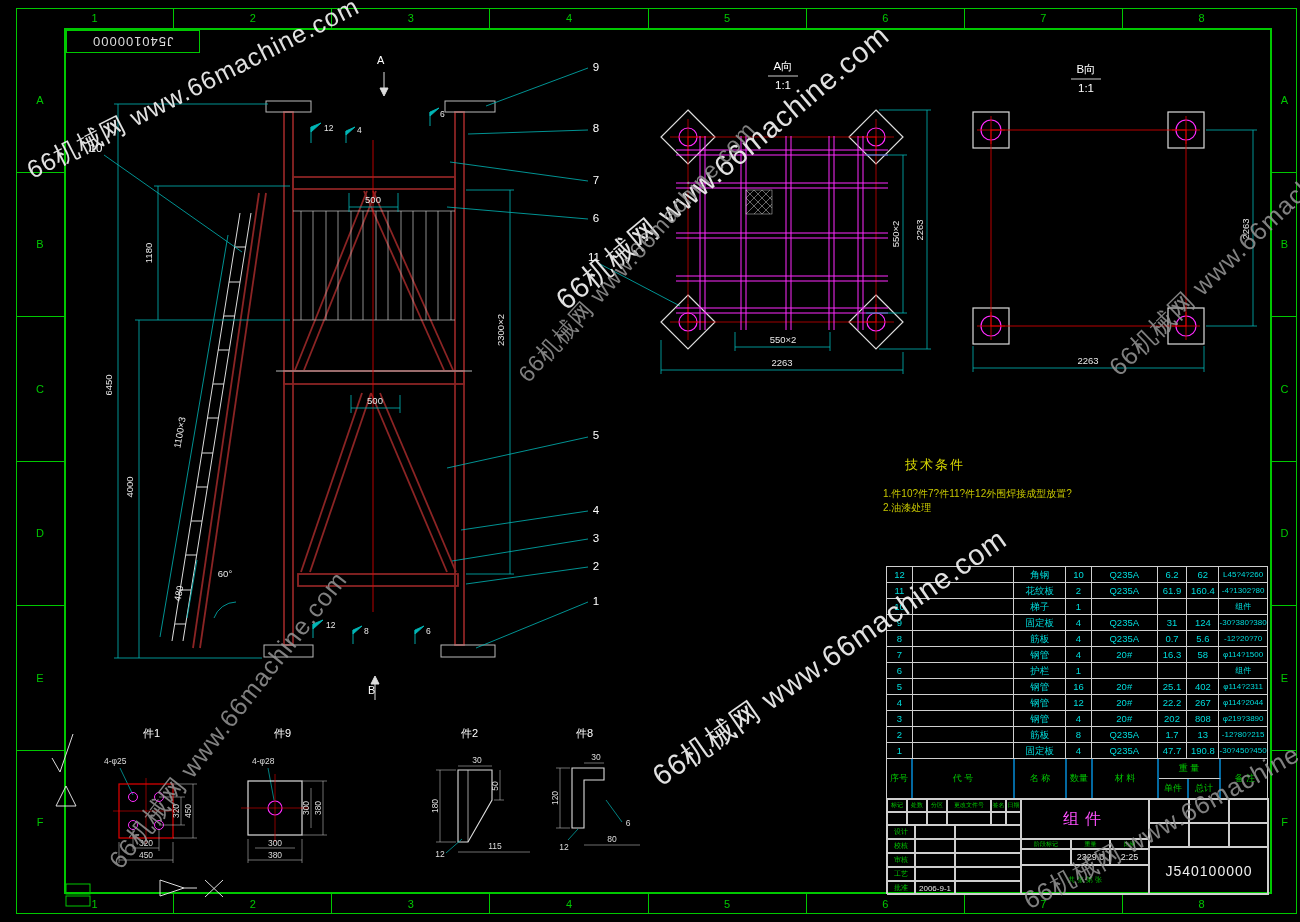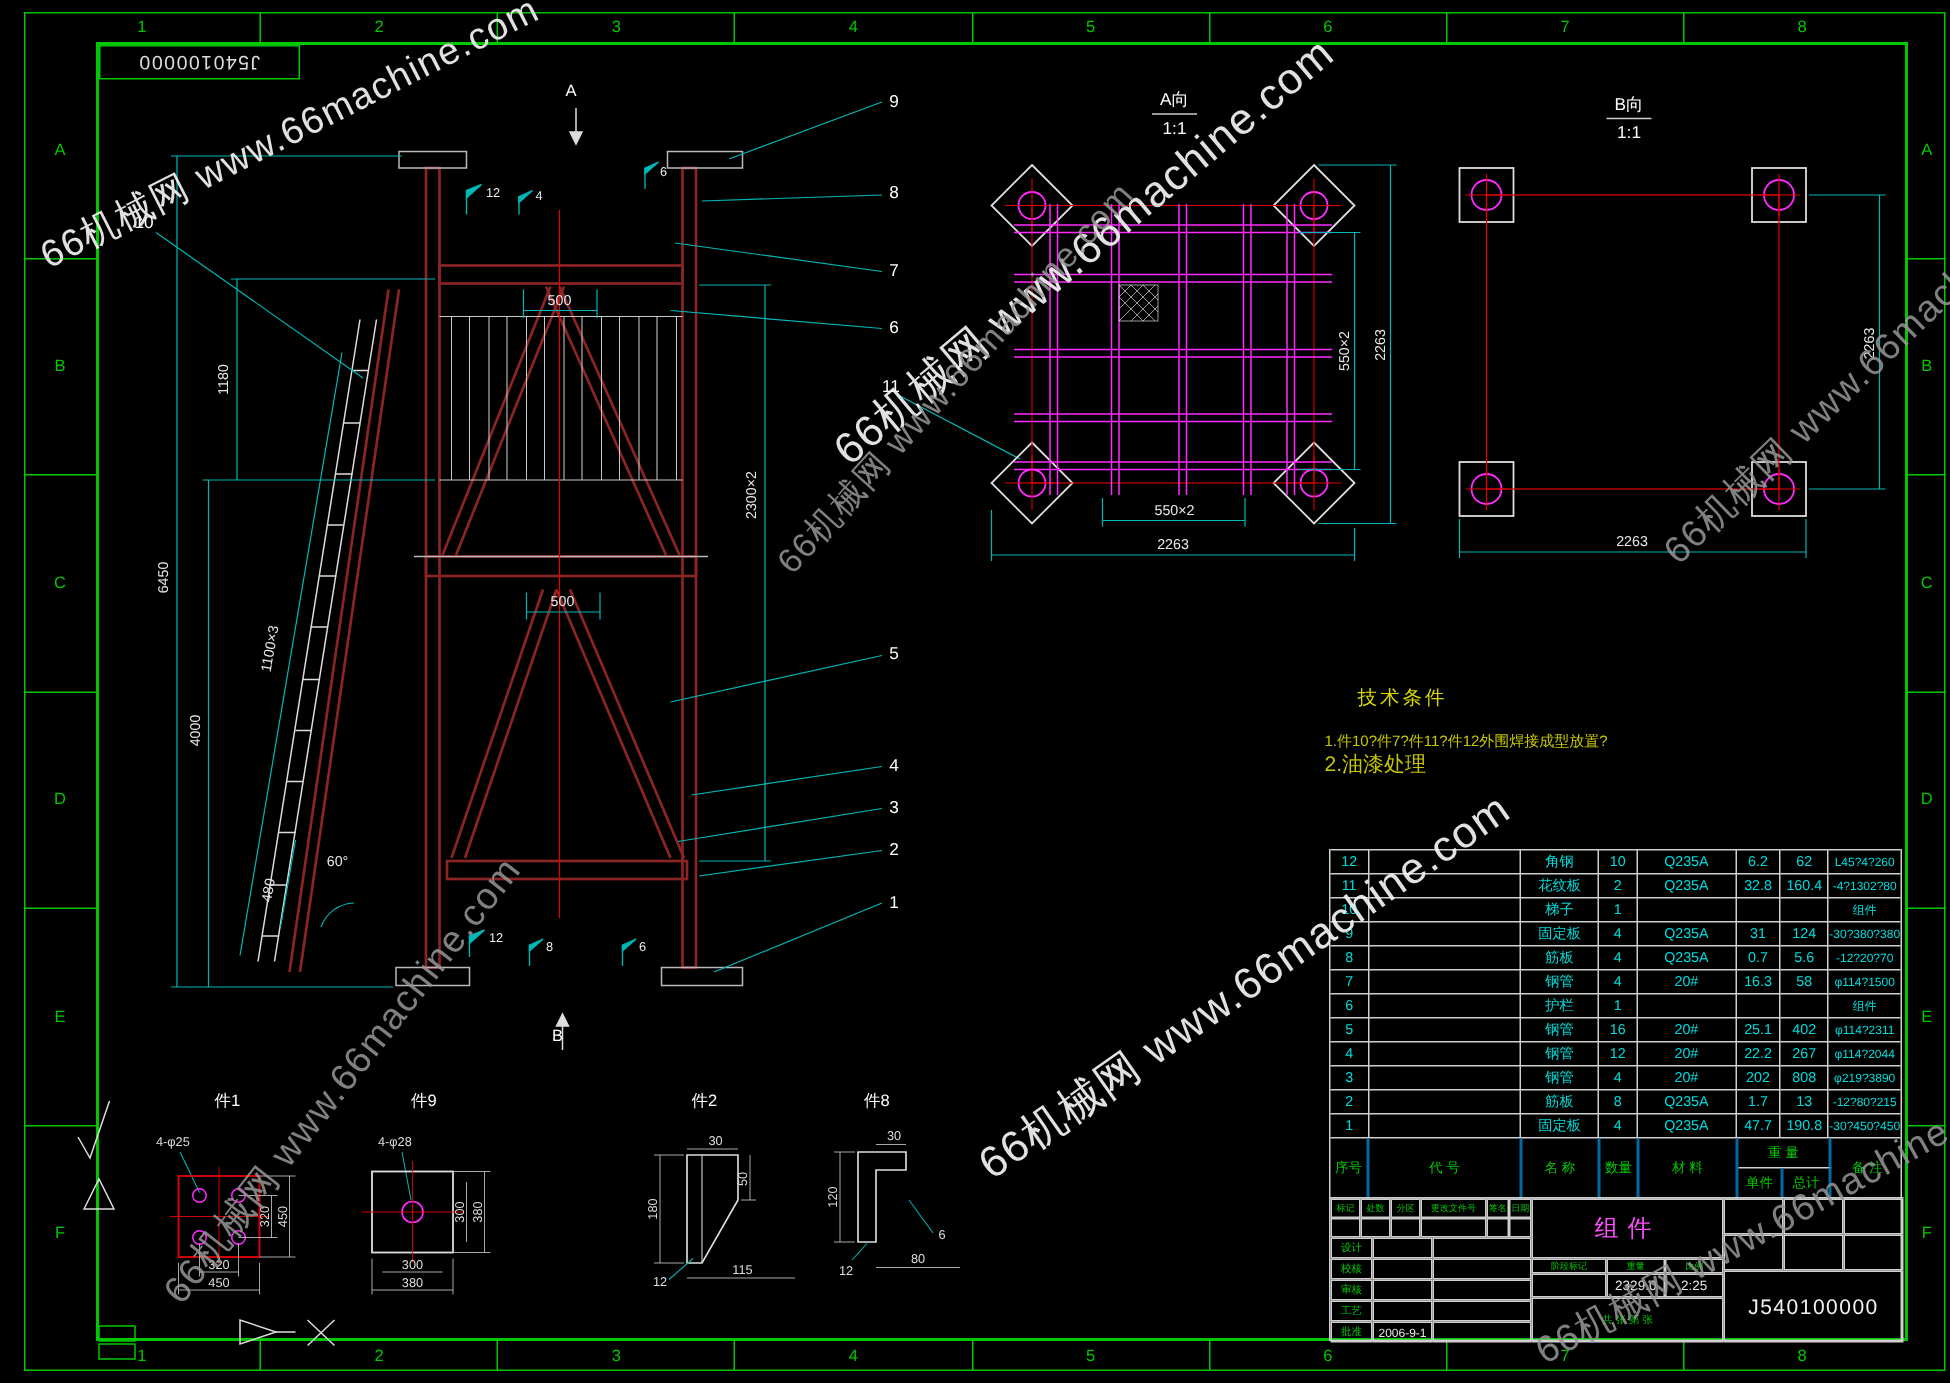--- a/index.html
+++ b/index.html
@@ -24,21 +24,21 @@
   text{font-family:"Liberation Sans",sans-serif;}
   .dim{fill:#e8e8e8;font-size:9.5px;}
   .dtl{fill:#dddddd;font-size:8.5px;}
   .weld{fill:#e8e8e8;font-size:8.5px;}
   .balloon{fill:#ffffff;font-size:11.5px;}
   .vtitle{fill:#ffffff;font-size:11.5px;}
   .dlabel{fill:#ffffff;font-size:11px;}
   
   .tech-title{left:905px;top:456px;color:#d8d800;font-size:13px;letter-spacing:2px;}
   .tech-n1{left:883px;top:487px;color:#c6c600;font-size:10px;}
-  .tech-n2{left:883px;top:501px;color:#c6c600;font-size:14px;}
+  .tech-n2{left:883px;top:501px;color:#c6c600;font-size:10px;}
   
   .bom{left:886px;top:566px;width:382px;border-left:1px solid #cfcfcf;border-right:1px solid #cfcfcf;}
   .bom-row{display:flex;height:16px;}
   .bom-row>div{border-right:1px solid #cfcfcf;border-top:1px solid #cfcfcf;box-sizing:border-box;font-size:9.5px;color:#00dcdc;text-align:center;line-height:15px;overflow:hidden;white-space:nowrap;}
   .bom-row>div:last-child{border-right:none;}
   .c-no{width:26px;}.c-code{width:102px;}.c-name{width:52px;}.c-qty{width:26px;}
   .c-mat{width:66px;}.c-unit{width:30px;}.c-total{width:32px;}.c-rem{width:48px;font-size:8px !important;}
   .bom-header{position:relative;height:40px;border-top:1px solid #cfcfcf;}
   .bom-header>div{position:absolute;box-sizing:border-box;border-right:2px solid #0369a1;border-bottom:1px solid #cfcfcf;color:#00c800;font-size:9px;display:flex;align-items:center;justify-content:center;overflow:hidden;white-space:nowrap;}
   
@@ -499,21 +499,21 @@
         <div class="c-unit">6.2</div>
         <div class="c-total">62</div>
         <div class="c-rem">L45?4?260</div>
       </div>
     <div class="bom-row">
         <div class="c-no">11</div>
         <div class="c-code"></div>
         <div class="c-name">花纹板</div>
         <div class="c-qty">2</div>
         <div class="c-mat">Q235A</div>
-        <div class="c-unit">32.8</div>
+        <div class="c-unit">61.9</div>
         <div class="c-total">160.4</div>
         <div class="c-rem">-4?1302?80</div>
       </div>
     <div class="bom-row">
         <div class="c-no">10</div>
         <div class="c-code"></div>
         <div class="c-name">梯子</div>
         <div class="c-qty">1</div>
         <div class="c-mat"></div>
         <div class="c-unit"></div>

